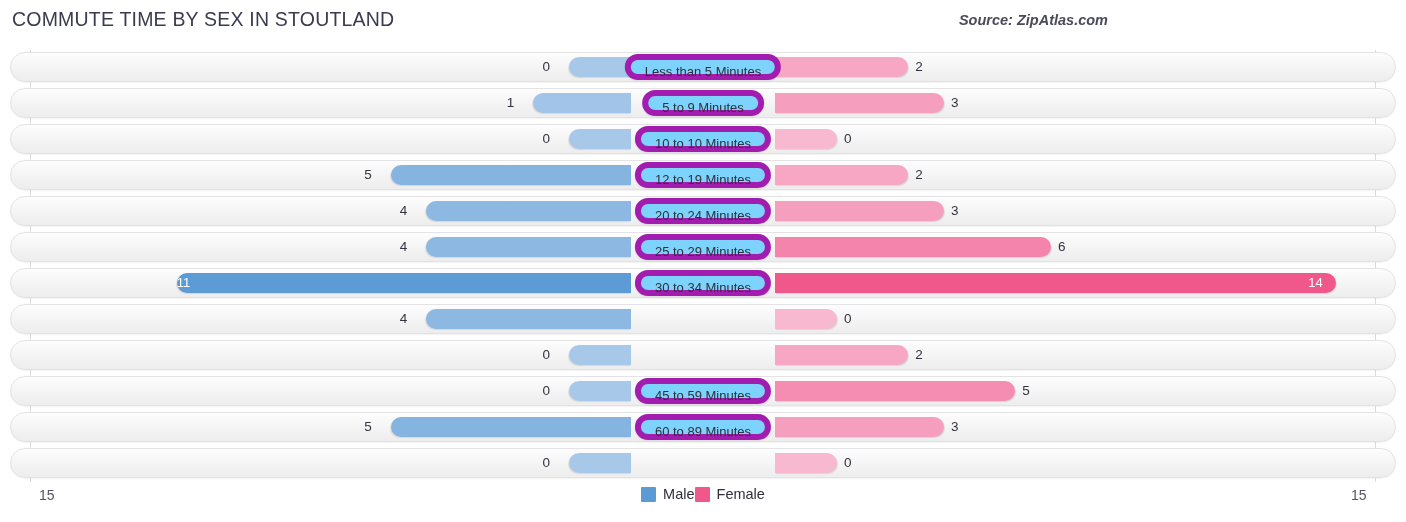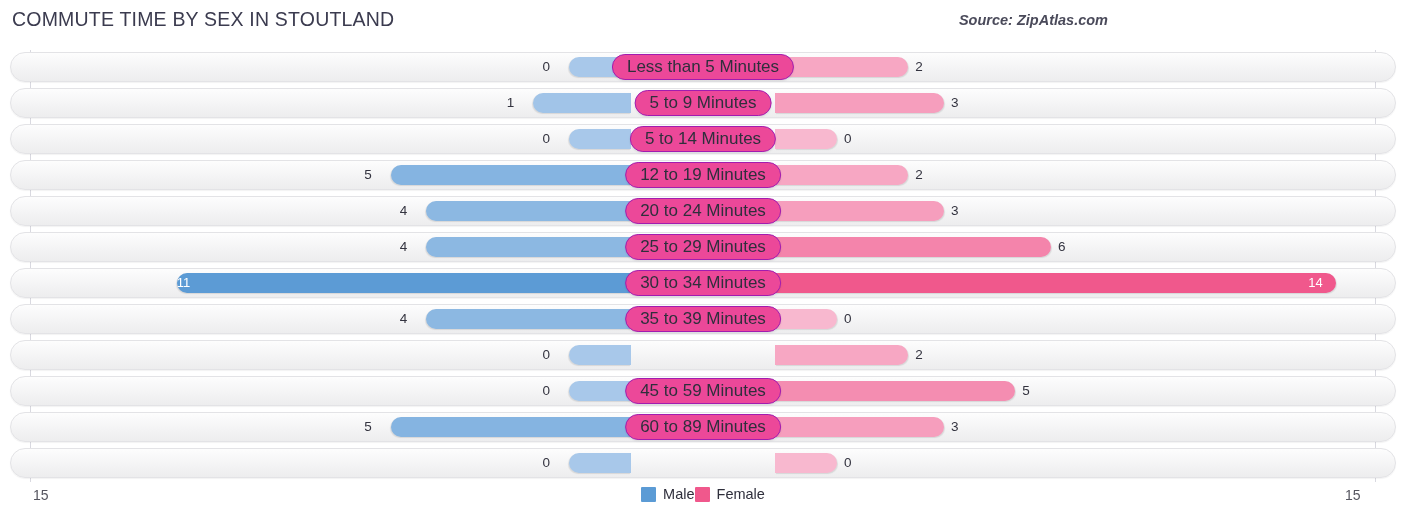--- a/index.html
+++ b/index.html
@@ -110,36 +110,37 @@
   }
 
   .cat-label {
     position: absolute;
     top: 2px;
     left: 50%;
     transform: translateX(-50%);
     height: 26px;
     line-height: 24px;
     padding: 0 14px;
-    background: #ec4899;
-    border: 1px solid #a21caf;
+    background: #7dd3fc;
+    border: 6px solid #a21caf;
     border-radius: 13px;
-    font-size: 17px;
+    font-size: 13px;
     color: #2f2f3c;
     white-space: nowrap;
     z-index: 3;
     box-shadow: 0 1px 2px rgba(0,0,0,0.09);
   }
 
   
   #axis-left, #axis-right {
     position: absolute;
     top: 487px;
     font-size: 14px;
     color: #55555f;
+    margin-left: 6px;
   }
   #axis-left  { left: 33px; }
   #axis-right { left: 1345px; }
 
   #legend {
     position: absolute;
     top: 486px;
     left: 0;
     width: 1406px;
     display: flex;
@@ -187,21 +188,21 @@
         <div class="bar-value" style="right: 881.667px;">1</div>
         <div class="bar-value" style="left: 941px;">3</div>
         <div class="cat-label">5 to 9 Minutes</div>
       </div>
       <div class="row" style="top: 74px;">
         <div class="track"></div>
         <div class="bar male" style="right: 765px; width: 62px; background: rgb(168, 200, 234);"></div>
         <div class="bar female" style="left: 765px; width: 62px; background: rgb(248, 184, 207);"></div>
         <div class="bar-value" style="right: 846px;">0</div>
         <div class="bar-value" style="left: 834px;">0</div>
-        <div class="cat-label">5 to 14 Minutes</div>
+        <div class="cat-label">10 to 10 Minutes</div>
       </div>
       <div class="row" style="top: 110px;">
         <div class="track"></div>
         <div class="bar male" style="right: 765px; width: 240.333px; background: rgb(133, 180, 225);"></div>
         <div class="bar female" style="left: 765px; width: 133.333px; background: rgb(247, 167, 195);"></div>
         <div class="bar-value" style="right: 1024.33px;">5</div>
         <div class="bar-value" style="left: 905.333px;">2</div>
         <div class="cat-label">12 to 19 Minutes</div>
       </div>
       <div class="row" style="top: 146px;">
@@ -227,21 +228,20 @@
         <div class="bar-value inside" style="left: 166.667px;">11</div>
         <div class="bar-value inside" style="left: 1298.33px;">14</div>
         <div class="cat-label">30 to 34 Minutes</div>
       </div>
       <div class="row" style="top: 254px;">
         <div class="track"></div>
         <div class="bar male" style="right: 765px; width: 204.667px; background: rgb(140, 184, 226);"></div>
         <div class="bar female" style="left: 765px; width: 62px; background: rgb(248, 184, 207);"></div>
         <div class="bar-value" style="right: 988.667px;">4</div>
         <div class="bar-value" style="left: 834px;">0</div>
-        <div class="cat-label">35 to 39 Minutes</div>
       </div>
       <div class="row" style="top: 290px;">
         <div class="track"></div>
         <div class="bar male" style="right: 765px; width: 62px; background: rgb(168, 200, 234);"></div>
         <div class="bar female" style="left: 765px; width: 133.333px; background: rgb(247, 167, 195);"></div>
         <div class="bar-value" style="right: 846px;">0</div>
         <div class="bar-value" style="left: 905.333px;">2</div>
       </div>
       <div class="row" style="top: 326px;">
         <div class="track"></div>

